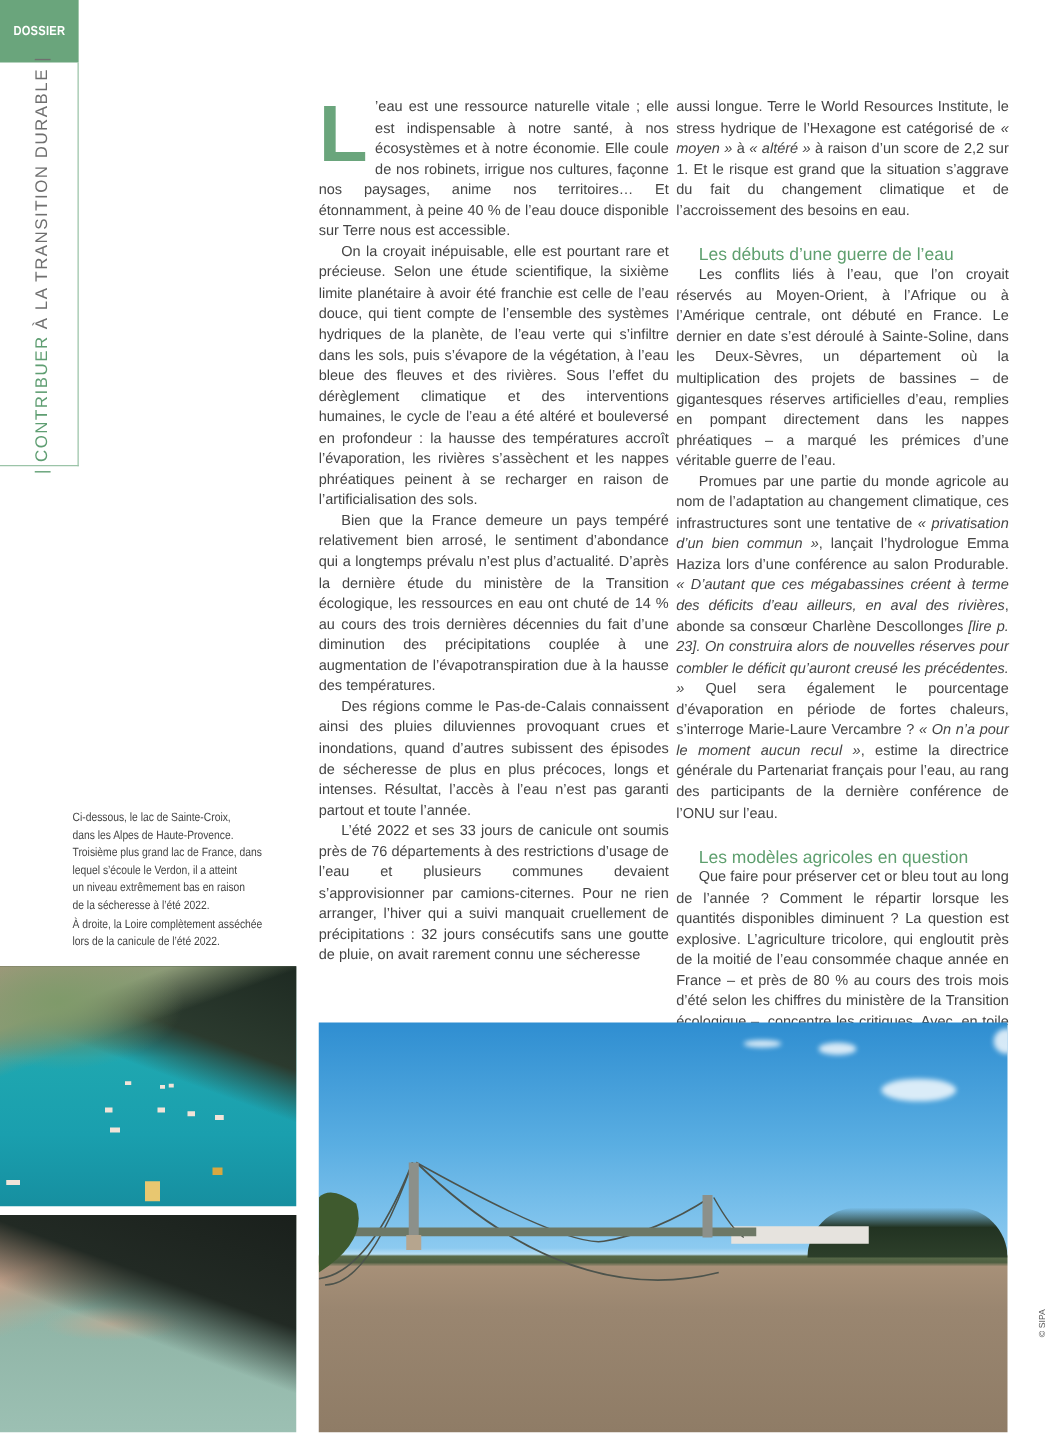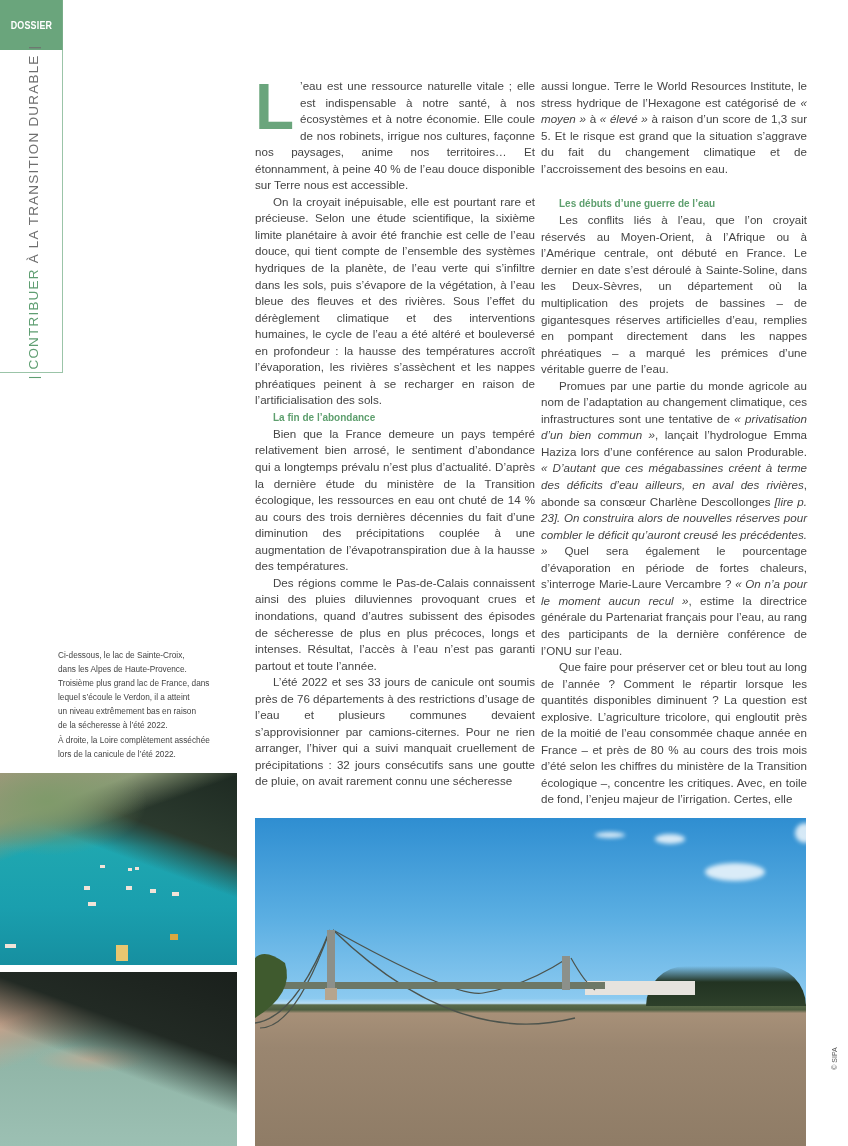--- a/index.html
+++ b/index.html
@@ -11,21 +11,21 @@
   .side-box { position:absolute; left:0; top:50px; width:63px; height:323px; border-right:1px solid #9bc4a8; border-bottom:1px solid #9bc4a8; box-sizing:border-box; }
   .side-label { position:absolute; left:33px; top:212px; transform:translate(-50%,-50%) rotate(-90deg);
                 white-space:nowrap; font-size:13.5px; letter-spacing:1.2px; color:#5f9e72; font-family:"Liberation Sans", sans-serif; }
   .side-label .dark { color:#6f6f6f; }
   .col { position:absolute; width:280px; font-size:11.6px; line-height:16.55px; text-align:justify; hyphens:auto; color:#444; }
   .col1 { left:255px; top:78px; }
   .col2 { left:541px; top:78px; width:266px; }
   .col p { margin:0; text-indent:18px; }
   .col p.noindent { text-indent:0; }
   .drop { float:left; font-family:"Liberation Sans", sans-serif; font-weight:bold; font-size:64px; line-height:46px; color:#6aa57c; margin:2px 6px 0 0; padding-top:4px; height:46px; }
-  .hd { margin:14px 0 0 0; font-weight:bold; color:#5e9f6e; font-size:10px; line-height:17px; text-indent:0; }
+  .hd { margin:14px 0 0 0; font-weight:normal; color:#5e9f6e; font-size:14px; line-height:17px; text-indent:0; }
   em { font-style:italic; }
   .caption { position:absolute; left:58px; top:648px; width:180px; font-family:"Liberation Sans", sans-serif; font-size:9.6px; line-height:14.1px; color:#444; transform:scaleX(0.86); transform-origin:left top; width:210px; }
   .caption div { white-space:nowrap; }
   .photo { position:absolute; overflow:hidden; }
   .ph1 { left:0; top:773px; width:237px; height:192px;
     background:
       radial-gradient(ellipse 60% 40% at 20% 15%, #7f9a6a 0%, transparent 70%),
       linear-gradient(160deg, #a89880 0%, #8d9b78 18%, transparent 32%),
       linear-gradient(200deg, #1e2a22 0%, #2b3a2e 30%, transparent 45%),
       linear-gradient(180deg, #3a4a3a 0%, #1fa7b0 38%, #1a9fae 70%, #168fa0 100%); }
@@ -47,31 +47,31 @@
 
 <div class="tab">
     <span>DOSSIER</span>
   </div>
 <div class="side-box"></div>
 <div class="side-label"><span>| CONTRIBUER</span><span class="dark"> À LA TRANSITION DURABLE |</span></div>
 
 <div class="col col1">
   <p class="noindent"><span class="drop">L</span><span>’eau est une ressource naturelle vitale ; elle est indispensable à notre santé, à nos écosystèmes et à notre économie. Elle coule de nos robinets, irrigue nos cultures, façonne nos paysages, anime nos territoires… Et étonnamment, à peine 40 % de l’eau douce disponible sur Terre nous est accessible.</span></p>
   <p>On la croyait inépuisable, elle est pourtant rare et précieuse. Selon une étude scientifique, la sixième limite planétaire à avoir été franchie est celle de l’eau douce, qui tient compte de l’ensemble des systèmes hydriques de la planète, de l’eau verte qui s’infiltre dans les sols, puis s’évapore de la végétation, à l’eau bleue des fleuves et des rivières. Sous l’effet du dérèglement climatique et des interventions humaines, le cycle de l’eau a été altéré et bouleversé en profondeur : la hausse des températures accroît l’évaporation, les rivières s’assèchent et les nappes phréatiques peinent à se recharger en raison de l’artificialisation des sols.</p>
-  <p class="hd">La fin de l’abondance</p>
   <p>Bien que la France demeure un pays tempéré relativement bien arrosé, le sentiment d’abondance qui a longtemps prévalu n’est plus d’actualité. D’après la dernière étude du ministère de la Transition écologique, les ressources en eau ont chuté de 14 % au cours des trois dernières décennies du fait d’une diminution des précipitations couplée à une augmentation de l’évapotranspiration due à la hausse des températures.</p>
   <p>Des régions comme le Pas-de-Calais connaissent ainsi des pluies diluviennes provoquant crues et inondations, quand d’autres subissent des épisodes de sécheresse de plus en plus précoces, longs et intenses. Résultat, l’accès à l’eau n’est pas garanti partout et toute l’année.</p>
   <p>L’été 2022 et ses 33 jours de canicule ont soumis près de 76 départements à des restrictions d’usage de l’eau et plusieurs communes devaient s’approvisionner par camions-citernes. Pour ne rien arranger, l’hiver qui a suivi manquait cruellement de précipitations : 32 jours consécutifs sans une goutte de pluie, on avait rarement connu une sécheresse</p>
 </div>
 
 <div class="col col2">
-  <p class="noindent"><span>aussi longue. Terre le World Resources Institute, le stress hydrique de l’Hexagone est catégorisé de </span><em>« moyen »</em><span> à </span><em>« élevé »</em><span> à raison d’un score de 1,3 sur 5. Et le risque est grand que la situation s’aggrave du fait du changement climatique et de l’accroissement des besoins en eau.</span></p>
+  <p class="noindent"><span>aussi longue. Terre le World Resources Institute, le stress hydrique de l’Hexagone est catégorisé de </span><em>« moyen »</em><span> à </span><em>« altéré »</em><span> à raison d’un score de 2,2 sur 1. Et le risque est grand que la situation s’aggrave du fait du changement climatique et de l’accroissement des besoins en eau.</span></p>
   <p class="hd" style="margin-top:18px">Les débuts d’une guerre de l’eau</p>
   <p>Les conflits liés à l’eau, que l’on croyait réservés au Moyen-Orient, à l’Afrique ou à l’Amérique centrale, ont débuté en France. Le dernier en date s’est déroulé à Sainte-Soline, dans les Deux-Sèvres, un département où la multiplication des projets de bassines – de gigantesques réserves artificielles d’eau, remplies en pompant directement dans les nappes phréatiques – a marqué les prémices d’une véritable guerre de l’eau.</p>
   <p><span>Promues par une partie du monde agricole au nom de l’adaptation au changement climatique, ces infrastructures sont une tentative de </span><em>« privatisation d’un bien commun »</em><span>, lançait l’hydrologue Emma Haziza lors d’une conférence au salon Produrable. </span><em>« D’autant que ces mégabassines créent à terme des déficits d’eau ailleurs, en aval des rivières</em><span>, abonde sa consœur Charlène Descollonges </span><em>[lire p. 23]. On construira alors de nouvelles réserves pour combler le déficit qu’auront creusé les précédentes. »</em><span> Quel sera également le pourcentage d’évaporation en période de fortes chaleurs, s’interroge Marie-Laure Vercambre ? </span><em>« On n’a pour le moment aucun recul »</em><span>, estime la directrice générale du Partenariat français pour l’eau, au rang des participants de la dernière conférence de l’ONU sur l’eau.</span></p>
+  <p class="hd" style="margin-top:18px">Les modèles agricoles en question</p>
   <p>Que faire pour préserver cet or bleu tout au long de l’année ? Comment le répartir lorsque les quantités disponibles diminuent ? La question est explosive. L’agriculture tricolore, qui engloutit près de la moitié de l’eau consommée chaque année en France – et près de 80 % au cours des trois mois d’été selon les chiffres du ministère de la Transition écologique –, concentre les critiques. Avec, en toile de fond, l’enjeu majeur de l’irrigation. Certes, elle</p>
 </div>
 
 <div class="caption">
   <div>Ci-dessous, le lac de Sainte-Croix,</div>
   <div>dans les Alpes de Haute-Provence.</div>
   <div>Troisième plus grand lac de France, dans</div>
   <div>lequel s’écoule le Verdon, il a atteint</div>
   <div>un niveau extrêmement bas en raison</div>
   <div>de la sécheresse à l’été 2022.</div>

